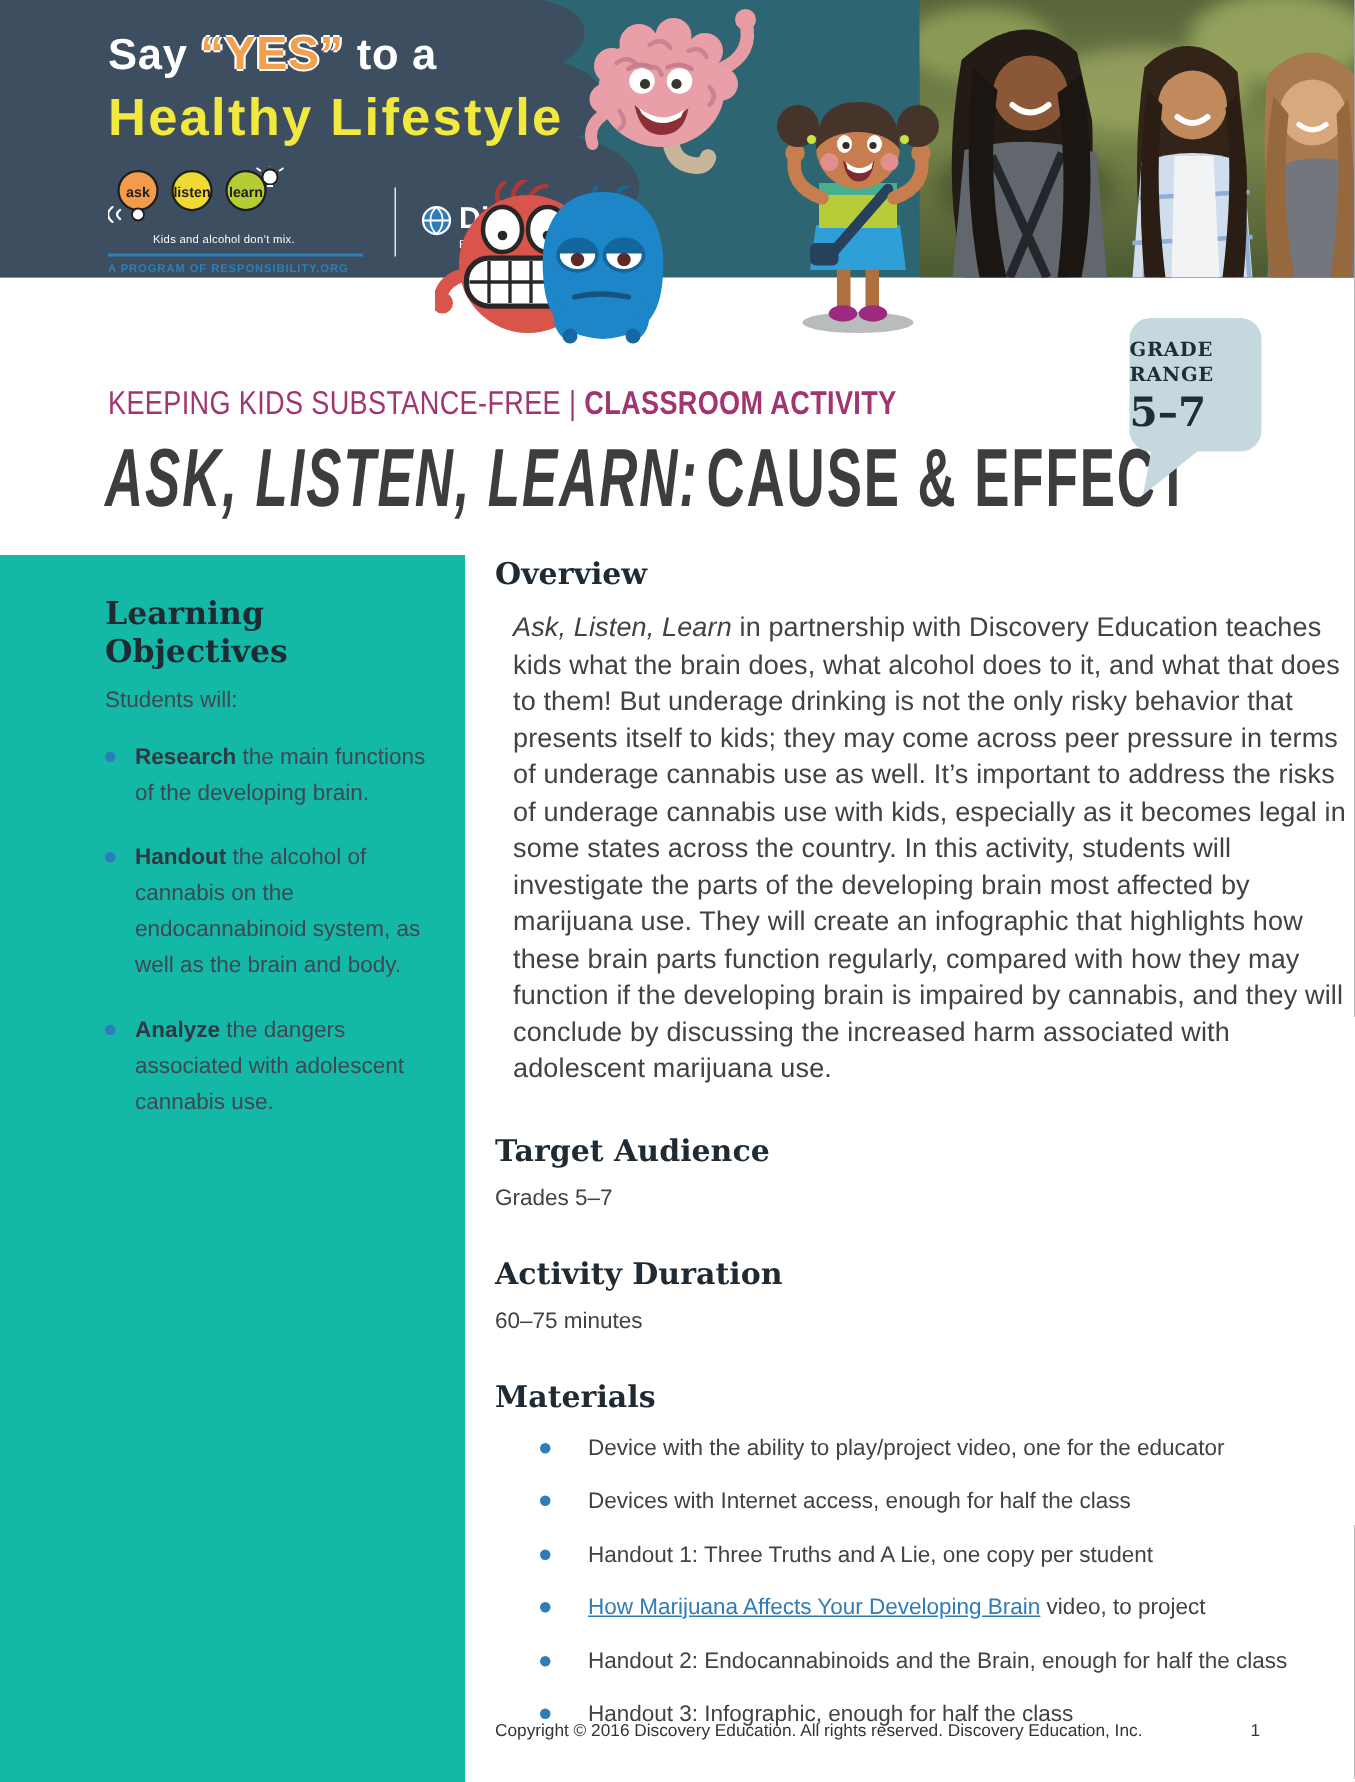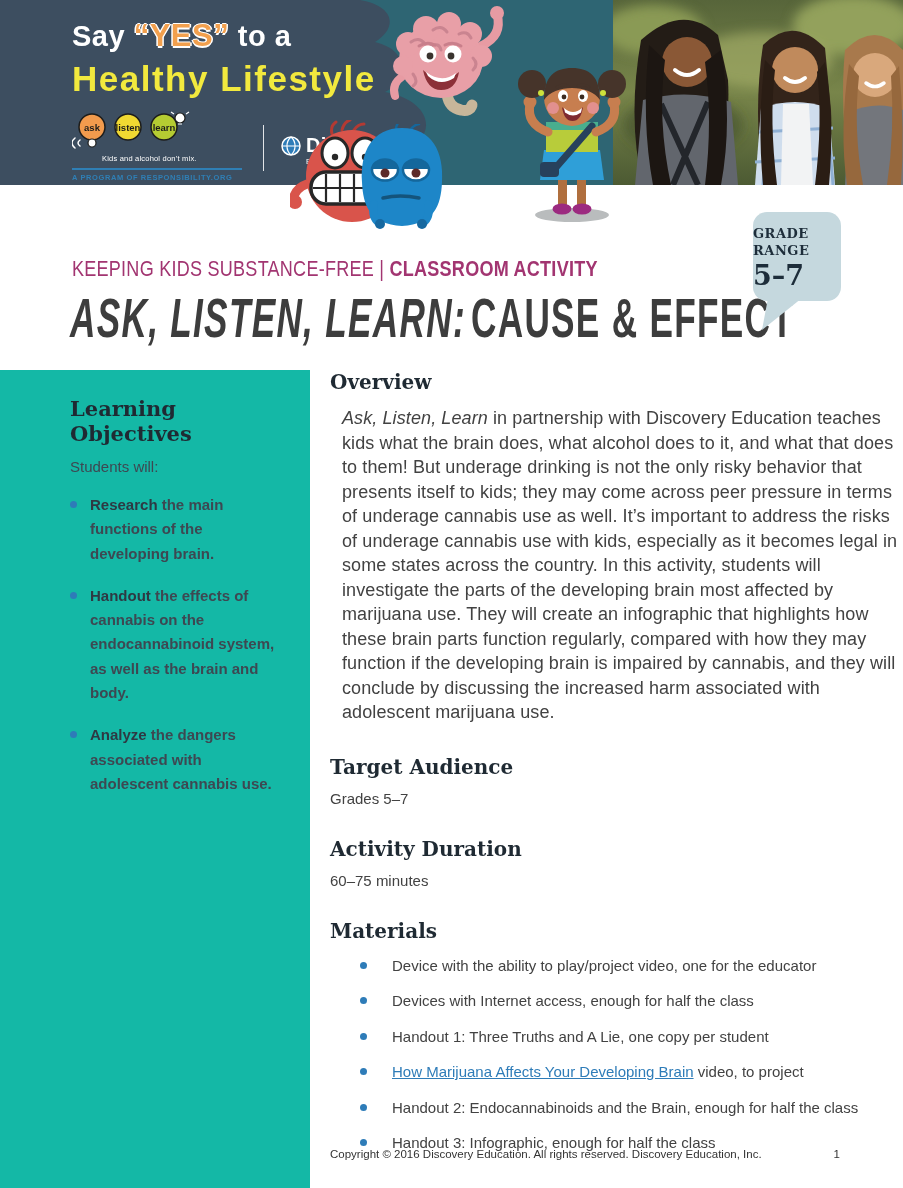--- a/index.html
+++ b/index.html
@@ -59,21 +59,21 @@
                transform:scaleX(.64); transform-origin:left top;
                font-size:55px; font-weight:bold; color:#3d3d3d; letter-spacing:2px; }
   .doc-title .ital { font-style:italic; padding-right:8px; }
 
   
   .sidebar { position:absolute; left:0; top:370px; bottom:0; width:310px;
              background:#14b8a6; padding:26px 26px 0 70px; }
   .sidebar-heading { font-family:"DejaVu Serif", serif; font-size:21px; font-weight:bold;
                      color:#1f2a33; margin:0 0 12px; }
   .sidebar-intro { font-size:15px; color:#3d4852; margin:0; }
-  .obj-list { list-style:none; margin:6px 0 0; padding:0;font-weight:bold; }
+  .obj-list { list-style:none; margin:6px 0 0; padding:0; }
   .obj-item { display:flex; gap:13px; margin-top:18px; font-size:15px; line-height:1.62; color:#3d4852; }
   .obj-item b { color:#2e3943; }
   .dot { flex:none; width:7px; height:7px; border-radius:50%; background:#2e7cb8; margin-top:8px; }
 
   .main { position:absolute; left:330px; top:370px; width:562px; }
   .main-heading { font-family:"DejaVu Serif", serif; font-size:20px; font-weight:bold;
                   color:#1f2a33; margin:30px 0 11px; }
   .main-heading.first { margin-top:0; }
   .body-p { font-size:18px; line-height:24.5px; color:#424242; margin:12px; width:558px; letter-spacing:.1px; }
   .lead-ital { font-style:italic; }
@@ -300,21 +300,21 @@
   <aside class="sidebar">
     <h2 class="sidebar-heading">Learning Objectives</h2>
     <p class="sidebar-intro">Students will:</p>
     <ul class="obj-list">
       <li class="obj-item">
         <span class="dot"></span>
         <span><b>Research</b><span> the main functions of the developing brain.</span></span>
       </li>
       <li class="obj-item">
         <span class="dot"></span>
-        <span><b>Handout</b><span> the effects of cannabis on the endocannabinoid system, as well as the brain and body.</span></span>
+        <span><b>Handout</b><span> the alcohol of cannabis on the endocannabinoid system, as well as the brain and body.</span></span>
       </li>
       <li class="obj-item">
         <span class="dot"></span>
         <span><b>Analyze</b><span> the dangers associated with adolescent cannabis use.</span></span>
       </li>
     </ul>
   </aside>
 
   <main class="main">
     <section>

